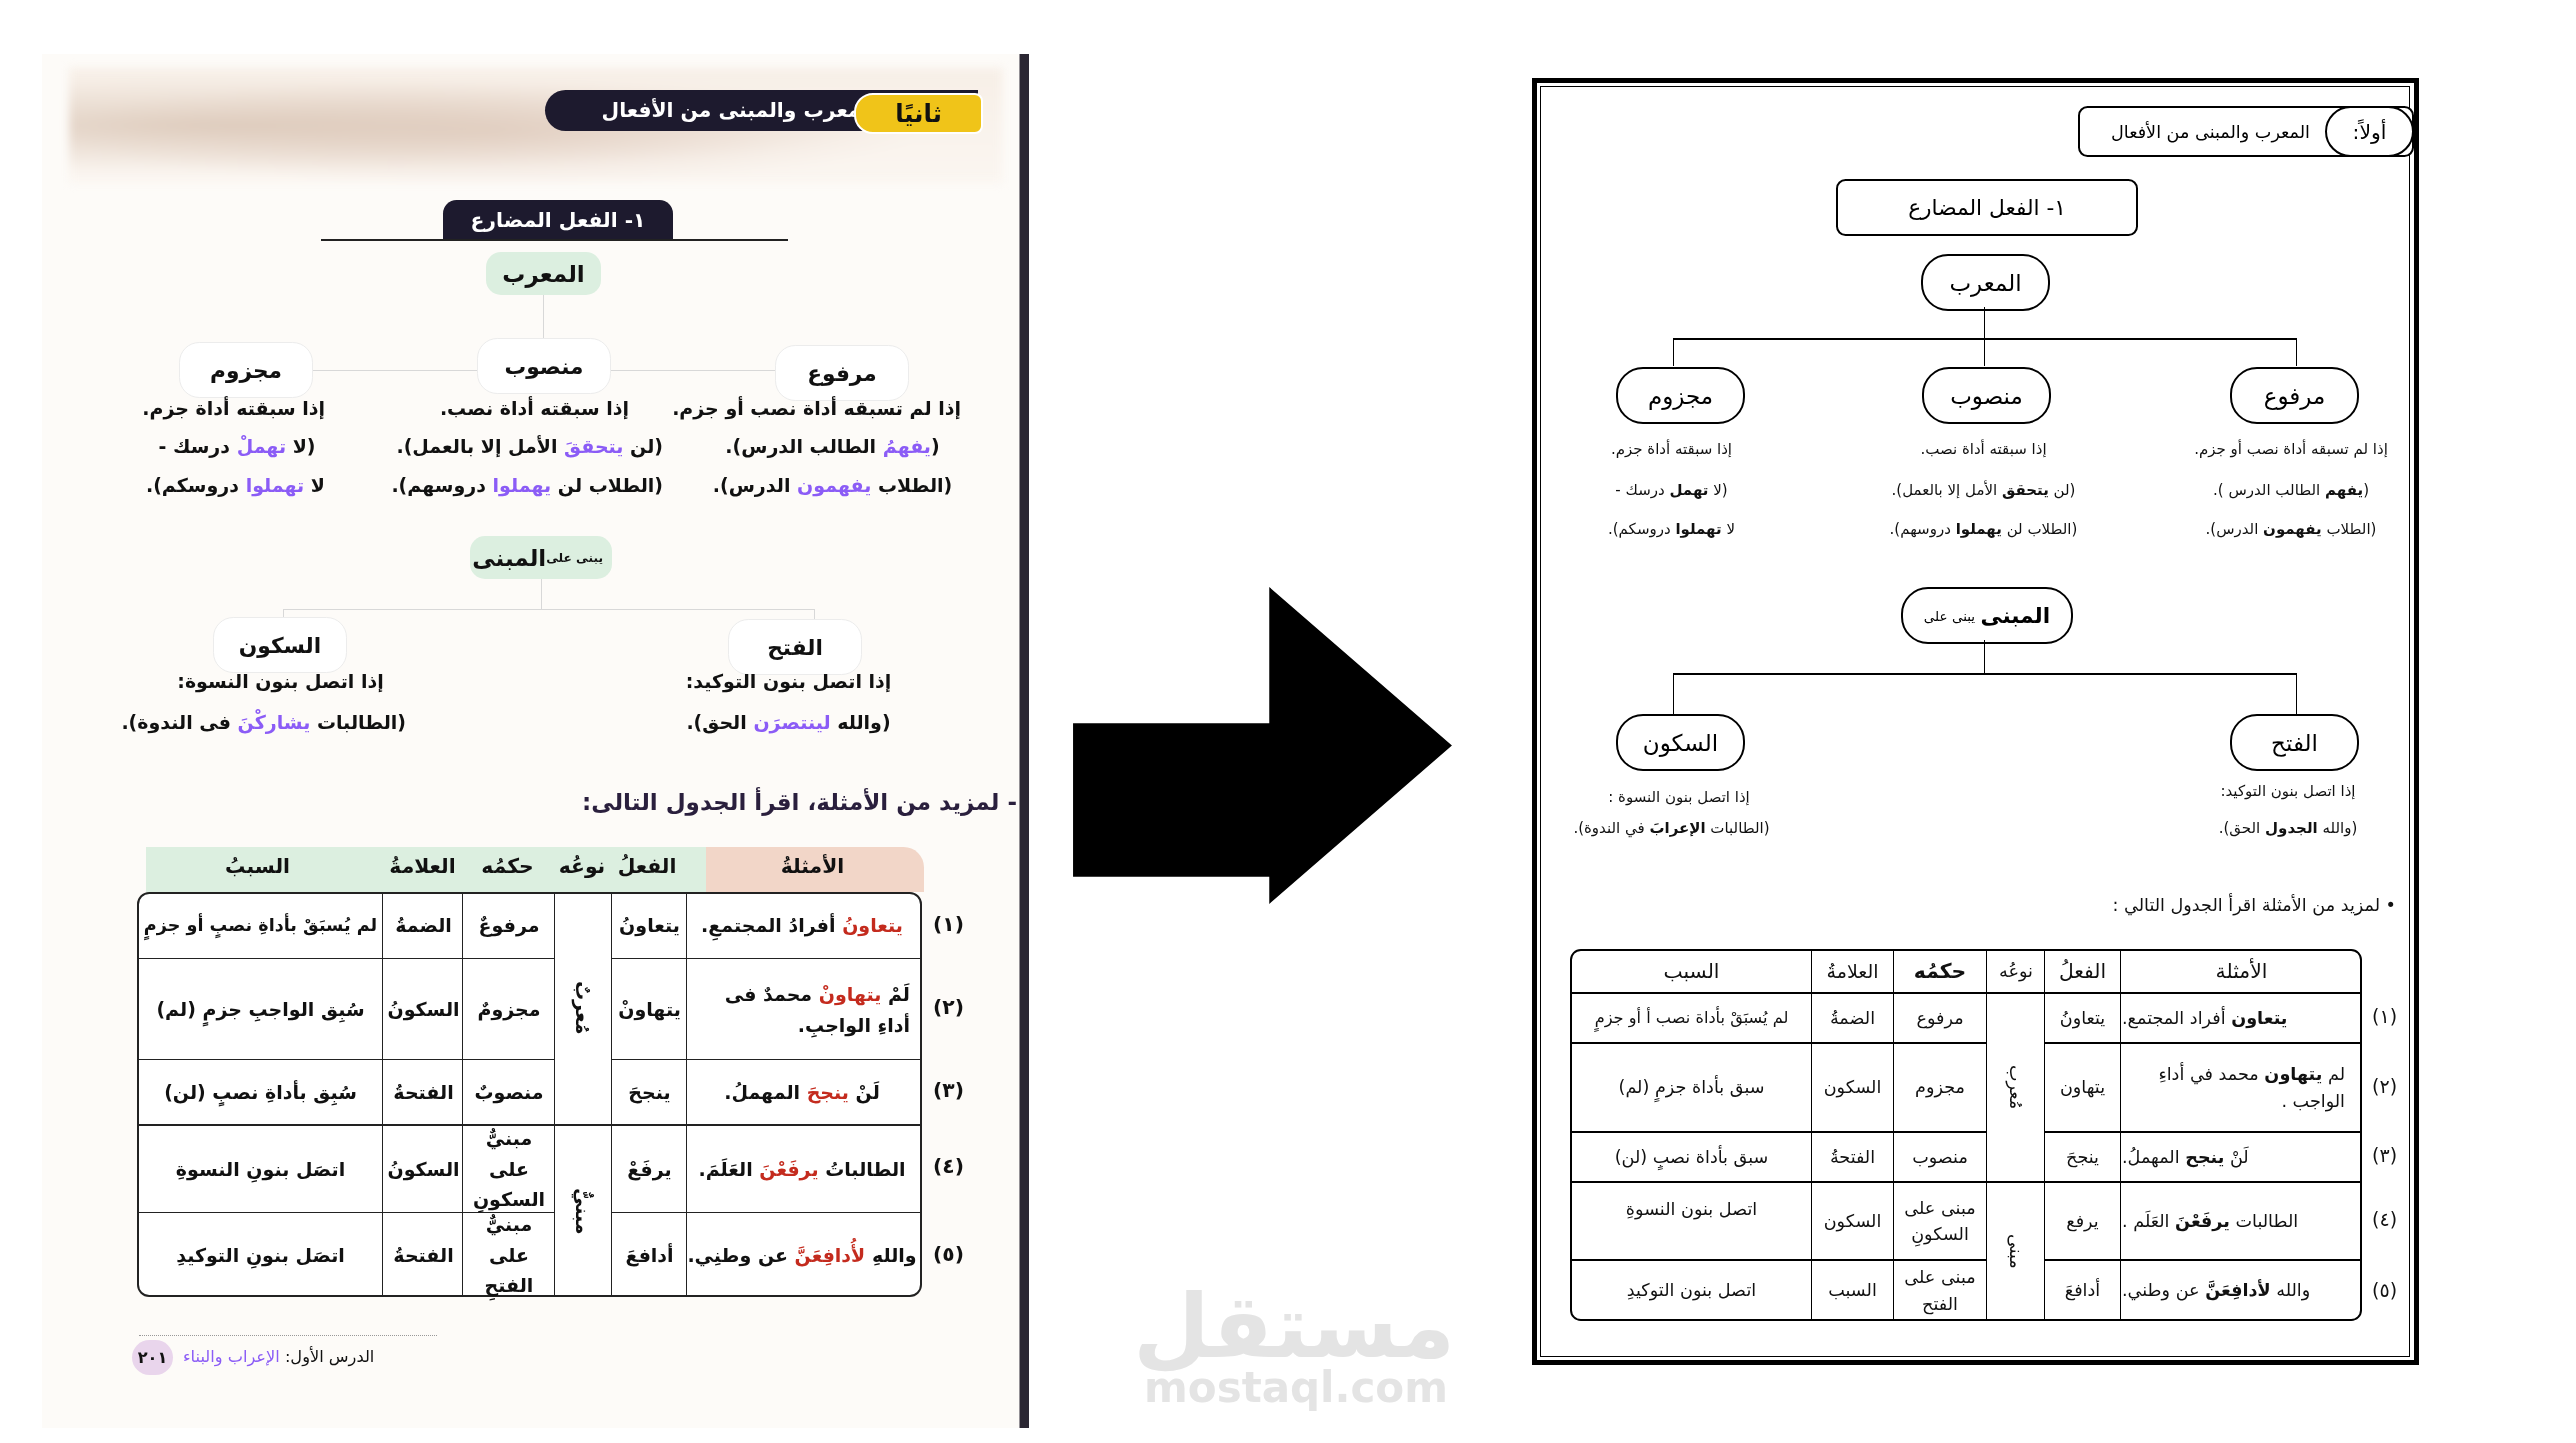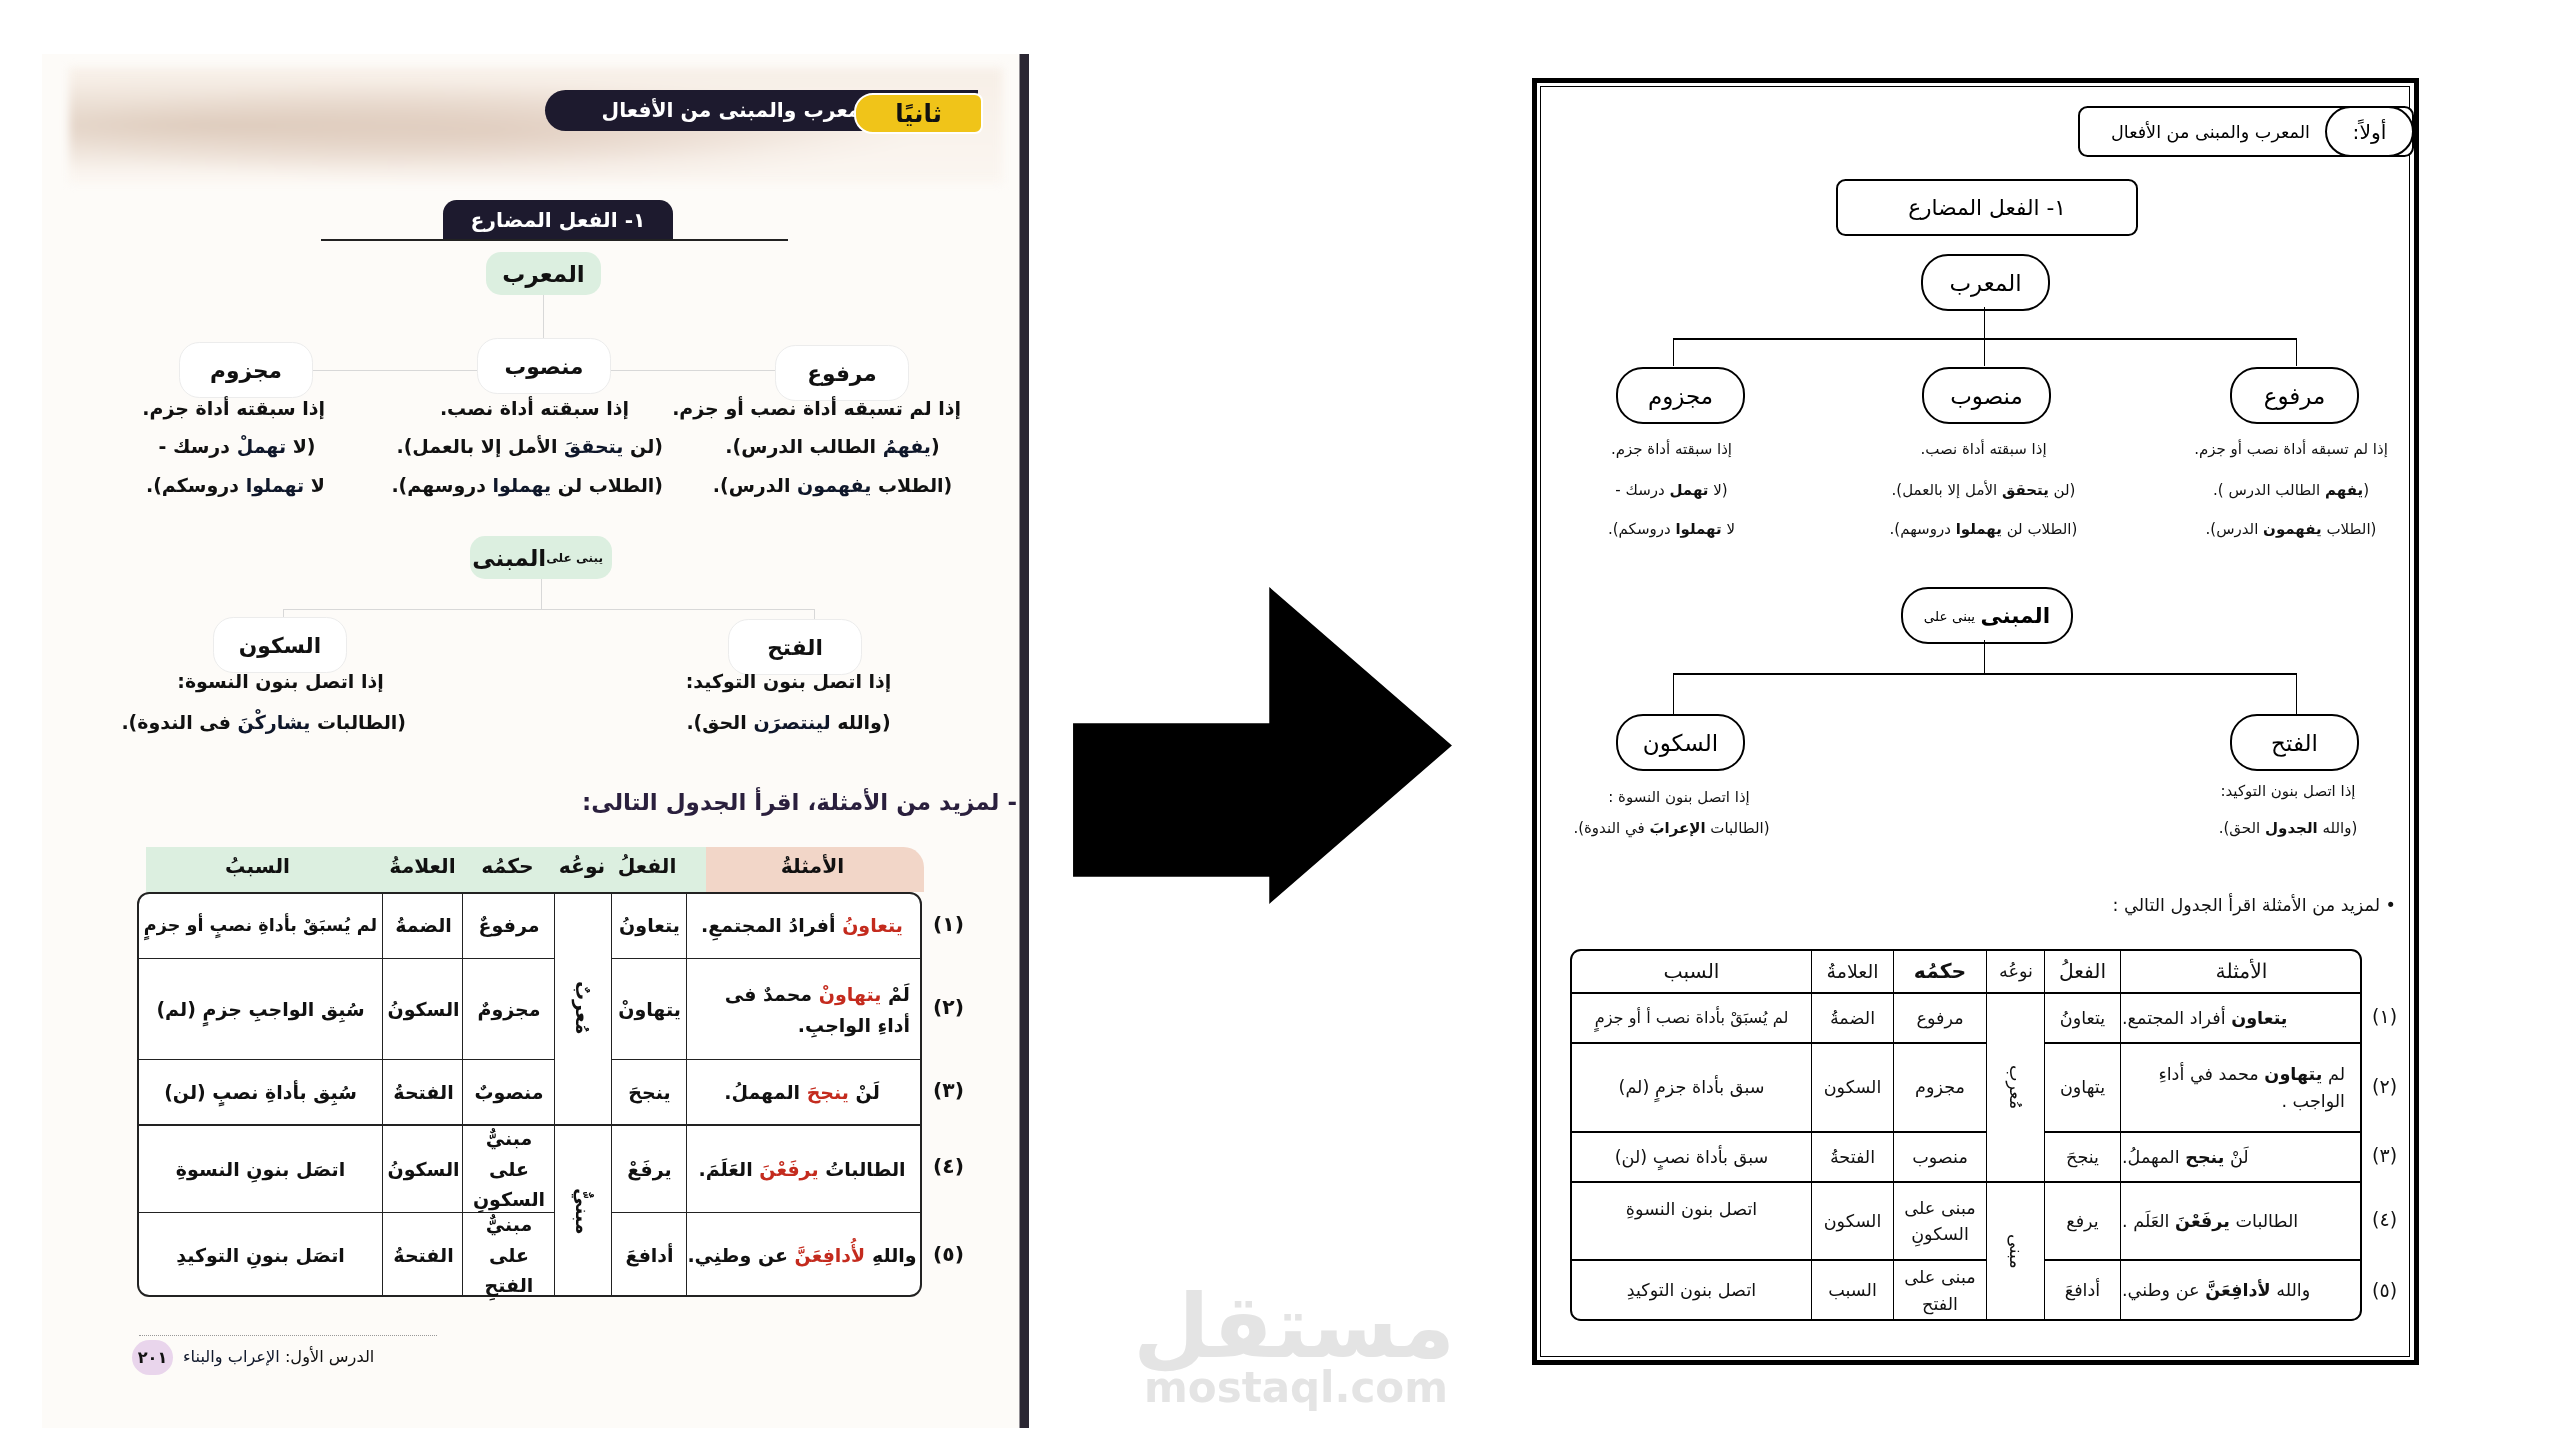--- a/index.html
+++ b/index.html
@@ -49,21 +49,21 @@
     background:#dcefe0; border-radius:15px; font-weight:bold; font-size:23px;
     display:flex; align-items:center; justify-content:center; color:#111;
   }
   .white-node {
     background:#fff; border:1.4px solid #ececec; border-radius:20.3px;
     font-weight:bold; font-size:21.7px;
     display:flex; align-items:center; justify-content:center; color:#111;
   }
   .tree-line { background:#d8d8d8; }
   .lp-text { font-size:19px; font-weight:bold; white-space:nowrap; direction:rtl; text-align:center; }
-  .hl-purple { color:#0f172a;text-align:center; }
+  .hl-purple { color:#8b5cf6;text-align:center; }
   .hl-red { color:#c42b1e; }
 
   .instr { left:521px; top:750px; font-size:23px; font-weight:bold; color:#2a1f3d; direction:rtl; white-space:nowrap; }
 
   
   .lt-header {
     left:146px; top:847px; width:778px; height:45px;
     background:linear-gradient(90deg,#dcefe0 0%,#dcefe0 72%,#f2d6c8 72%,#f2d6c8 100%);
     border-radius:0 20.3px 0 0;
   }
@@ -353,21 +353,21 @@
 <div class="rt-h" style="left:1572px;top:992px;width:789px;"></div>
 
 <div class="rt-h" style="left:2044px;top:1042px;width:317px;"></div>
 <div class="rt-h" style="left:1572px;top:1042px;width:415px;"></div>
 <div class="rt-h" style="left:2044px;top:1131px;width:317px;"></div>
 <div class="rt-h" style="left:1572px;top:1131px;width:415px;"></div>
 <div class="rt-h" style="left:1572px;top:1181px;width:789px;"></div>
 <div class="rt-h" style="left:2044px;top:1259px;width:317px;"></div>
 <div class="rt-h" style="left:1572px;top:1259px;width:415px;"></div>
 
-<div class="rt-cell" style="left:2122px;top:950px;width:239px;height:42px;font-size:20.3px;font-family:Liberation Serif, serif;">الأمثلة</div>
+<div class="rt-cell" style="left:2122px;top:950px;width:239px;height:42px;font-size:20.3px;">الأمثلة</div>
 <div class="rt-cell" style="left:2045px;top:950px;width:75px;height:42px;font-size:20.3px;">الفعلُ</div>
 <div class="rt-cell" style="left:1988px;top:950px;width:56px;height:42px;font-size:17.6px;">نوعُه</div>
 <div class="rt-cell" style="left:1894px;top:950px;width:92px;height:42px;font-size:20.3px;font-weight:bold;">حكمُه</div>
 <div class="rt-cell" style="left:1812px;top:950px;width:81px;height:42px;font-size:19px;">العلامةُ</div>
 <div class="rt-cell" style="left:1572px;top:950px;width:239px;height:42px;font-size:20.3px;">السبب</div>
 
 <div class="rt-cell" style="left:1988px;top:994px;width:56px;height:187px;writing-mode:vertical-rl;">مُعرب</div>
 <div class="rt-cell" style="left:1988px;top:1183px;width:56px;height:137px;writing-mode:vertical-rl;">مبنى</div>
 
 <div class="rt-num" style="left:2372px;top:1005px;">(١)</div>

